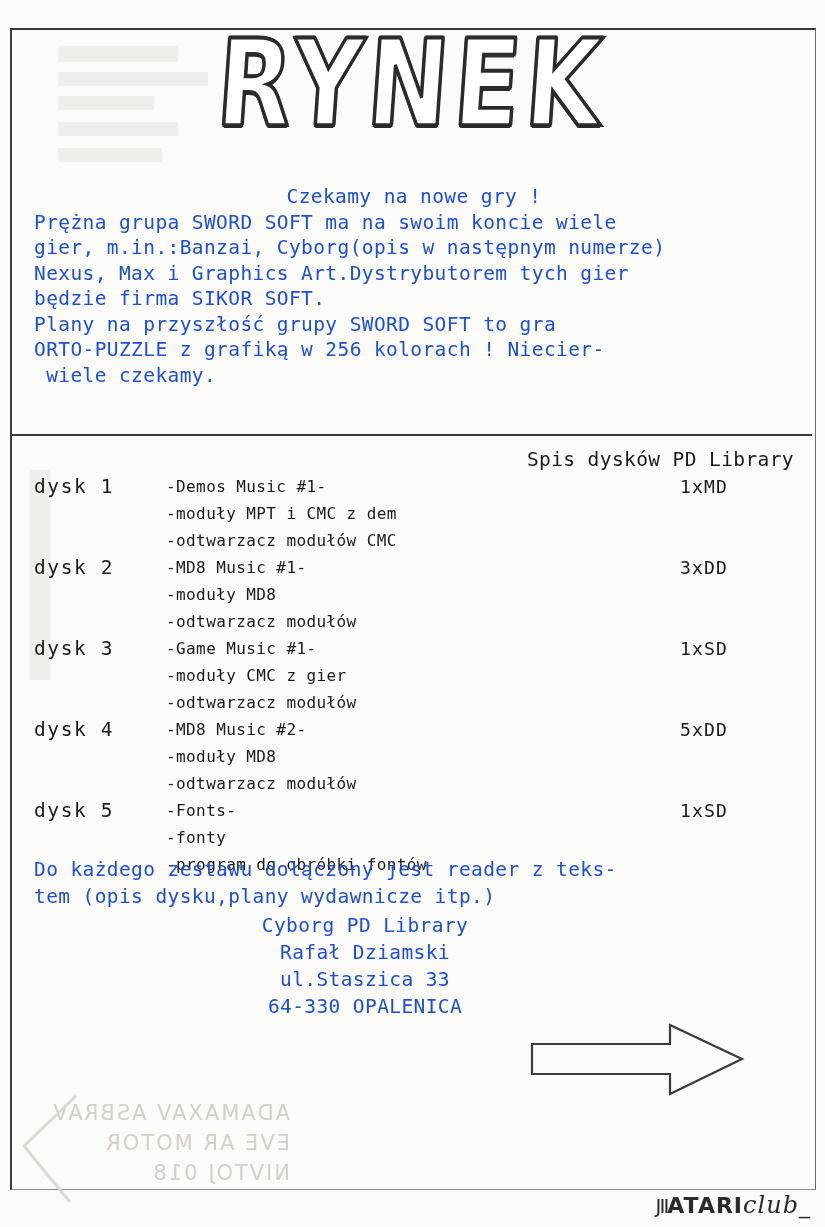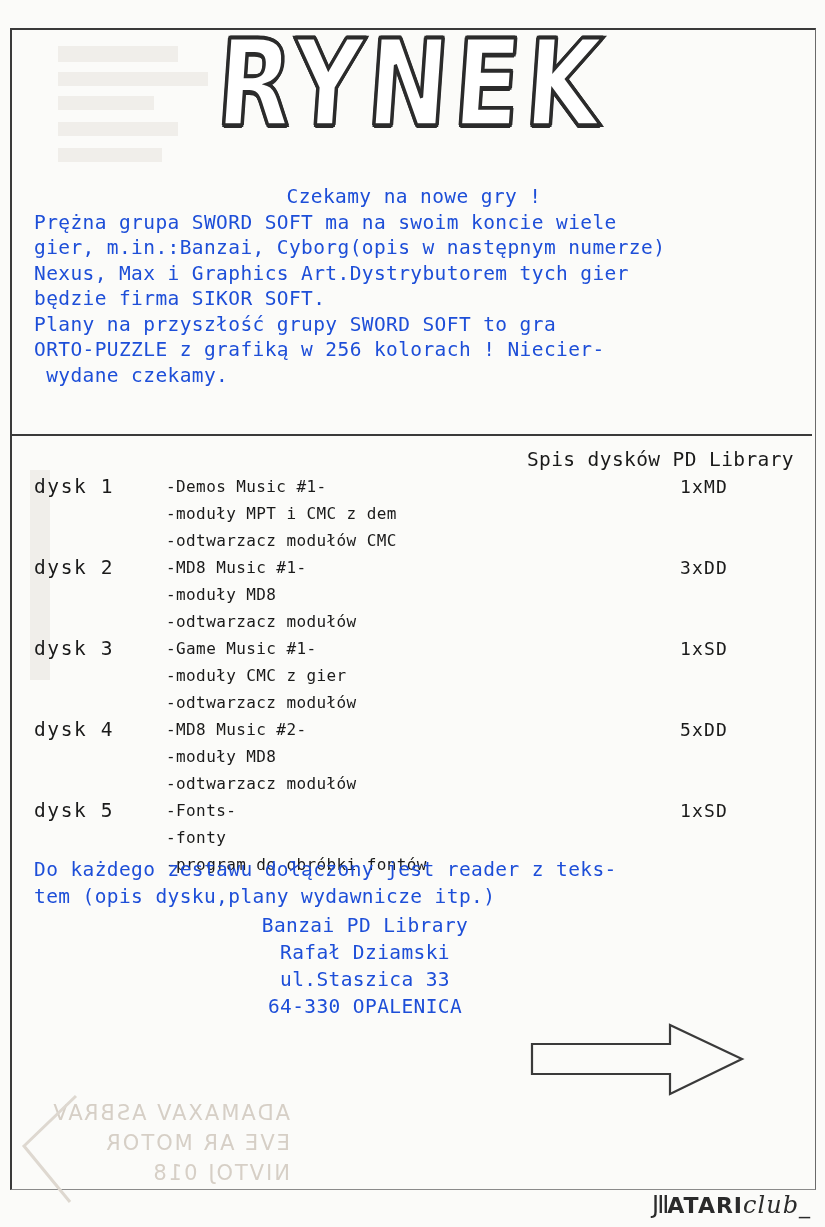--- a/index.html
+++ b/index.html
@@ -186,21 +186,21 @@
   .logo {
     position: absolute;
     right: 18px;
     bottom: 8px;
     font-family: "DejaVu Sans", sans-serif;
     font-size: 22px;
     color: #2b2b2b;
     letter-spacing: 1px;
     white-space: nowrap;
   }
-  .logo .slashes { letter-spacing: -2px; font-size: 24px; }
+  .logo .slashes { letter-spacing: -2px; font-size: 20px; }
   .logo .atari { font-weight: bold; letter-spacing: 1px; }
   .logo .club {
     font-family: "DejaVu Serif", serif;
     font-style: italic;
     font-size: 24px;
   }
   .logo .tail { letter-spacing: -3px; }
 </style>
 </head>
 <body>
@@ -222,21 +222,21 @@
   </div>
 
   <div class="intro">
     <div class="line center">Czekamy na nowe gry !</div>
     <div class="line">Prężna grupa SWORD SOFT ma na swoim koncie wiele</div>
     <div class="line">gier, m.in.:Banzai, Cyborg(opis w następnym numerze)</div>
     <div class="line">Nexus, Max i Graphics Art.Dystrybutorem tych gier</div>
     <div class="line">będzie firma SIKOR SOFT.</div>
     <div class="line">Plany na przyszłość grupy SWORD SOFT to gra</div>
     <div class="line">ORTO-PUZZLE z grafiką w 256 kolorach ! Niecier-</div>
-    <div class="line"> wydane czekamy.</div>
+    <div class="line"> wiele czekamy.</div>
   </div>
 
   <div class="pdlist">
     <div class="pdtitle">Spis dysków PD Library</div>
 
     <div class="disk-row">
       <span class="disk-label">dysk 1</span>
       <span class="disk-item">-Demos Music #1-</span>
       <span class="disk-qty">1xMD</span>
     </div>
@@ -295,21 +295,21 @@
       <span class="disk-item">-program do obróbki fontów</span>
     </div>
   </div>
 
   <div class="note">
     <div class="line">Do każdego zestawu dołączony jest reader z teks-</div>
     <div class="line">tem (opis dysku,plany wydawnicze itp.)</div>
   </div>
 
   <div class="address">
-    <div class="line center">Banzai PD Library</div>
+    <div class="line center">Cyborg PD Library</div>
     <div class="line center">Rafał Dziamski</div>
     <div class="line center">ul.Staszica 33</div>
     <div class="line center">64-330 OPALENICA</div>
   </div>
 
   <svg class="arrow" viewBox="0 0 215 75">
     <path d="M2 22 L140 22 L140 3 L212 37 L140 72 L140 52 L2 52 Z" fill="none" stroke="#3a3a3a" stroke-width="2.2" stroke-linejoin="miter"></path>
   </svg>
 
   <div class="faded-block">ADAMAXAV ASBRAV

